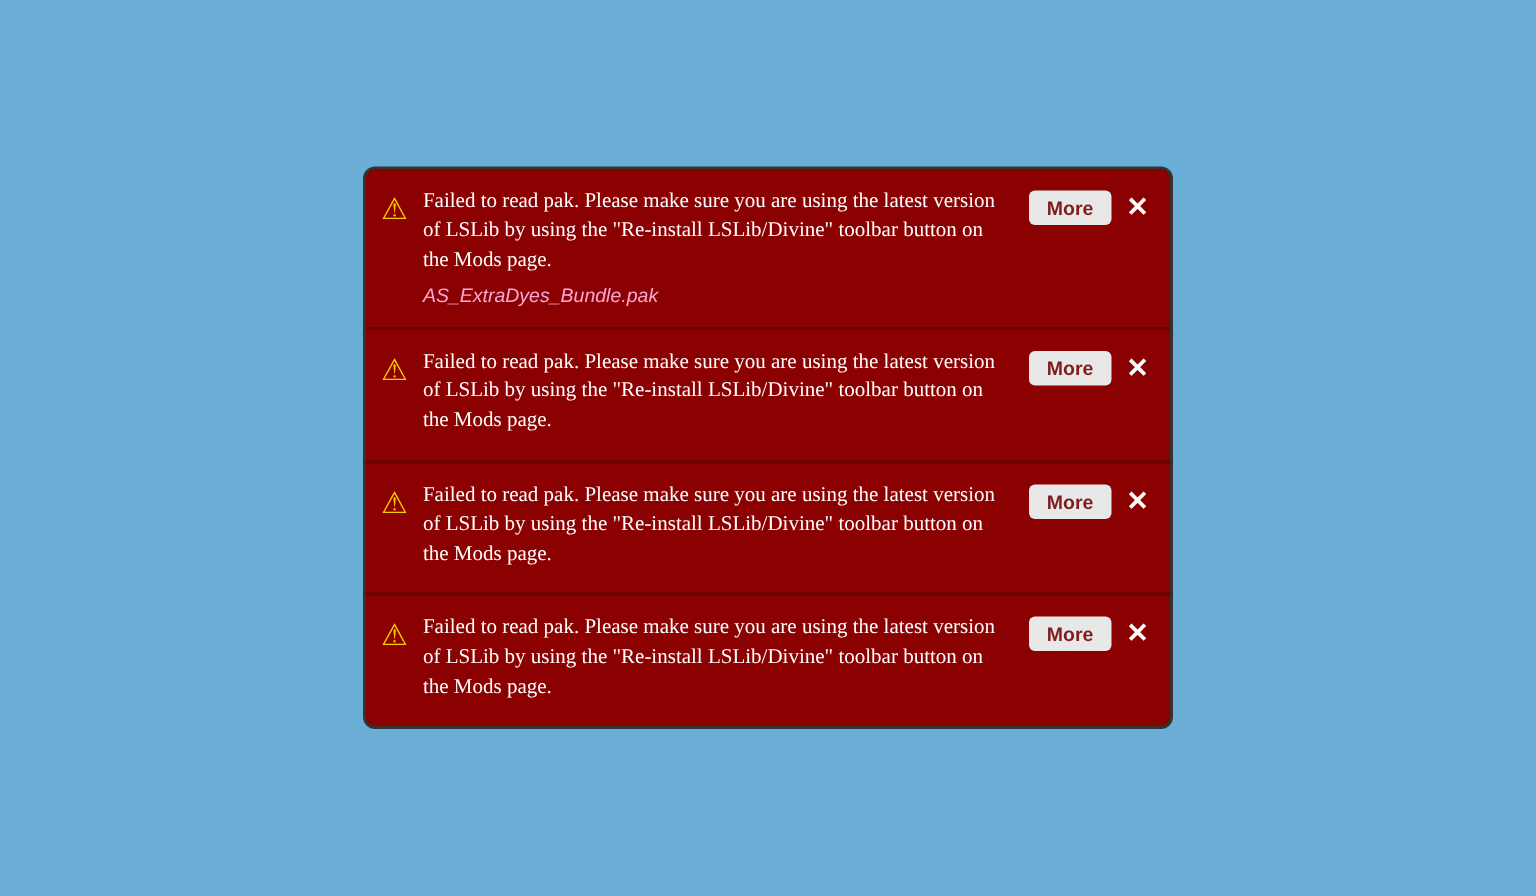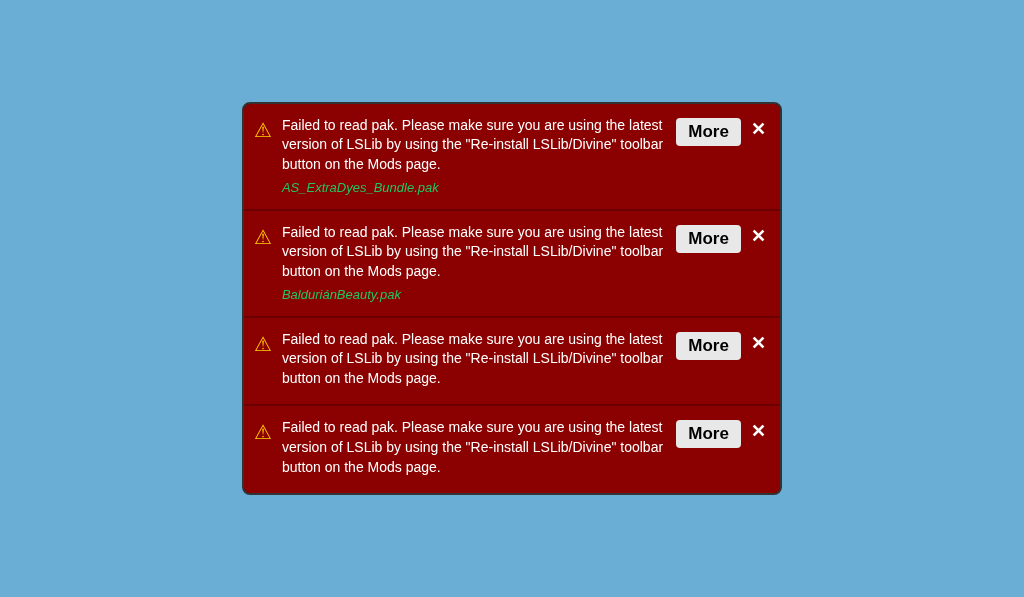--- a/index.html
+++ b/index.html
@@ -50,43 +50,44 @@
 
     .notification-content {
       flex: 1;
       color: #ffffff;
       font-size: 14px;
       line-height: 1.4;
     }
 
     .notification-message {
       margin-bottom: 4px;
+      font-family: Liberation Serif, serif;
     }
 
     .notification-filename {
-      color: #22c55e;
+      color: #f9a8d4;
       font-size: 13px;
       font-style: italic;
     }
 
     .notification-actions {
       display: flex;
       align-items: flex-start;
       gap: 6px;
       flex-shrink: 0;
       margin-top: 2px;
     }
 
     .more-button {
       background-color: #e8e8e8;
-      color: #000000;
+      color: #7f1d1d;
       border: none;
       border-radius: 4px;
       padding: 4px 12px;
-      font-size: 17px;
+      font-size: 13px;
       font-weight: bold;
       cursor: pointer;
       white-space: nowrap;
     }
 
     .close-button {
       background: none;
       border: none;
       color: #ffffff;
       font-size: 18px;
@@ -108,21 +109,20 @@
       </div>
       <div class="notification-actions">
         <button class="more-button">More</button>
         <button class="close-button">✕</button>
       </div>
     </div>
     <div class="notification-item">
       <span class="warning-icon">⚠</span>
       <div class="notification-content">
         <div class="notification-message">Failed to read pak. Please make sure you are using the latest version of LSLib by using the "Re-install LSLib/Divine" toolbar button on the Mods page.</div>
-        <div class="notification-filename">BalduriánBeauty.pak</div>
       </div>
       <div class="notification-actions">
         <button class="more-button">More</button>
         <button class="close-button">✕</button>
       </div>
     </div>
     <div class="notification-item">
       <span class="warning-icon">⚠</span>
       <div class="notification-content">
         <div class="notification-message">Failed to read pak. Please make sure you are using the latest version of LSLib by using the "Re-install LSLib/Divine" toolbar button on the Mods page.</div>

